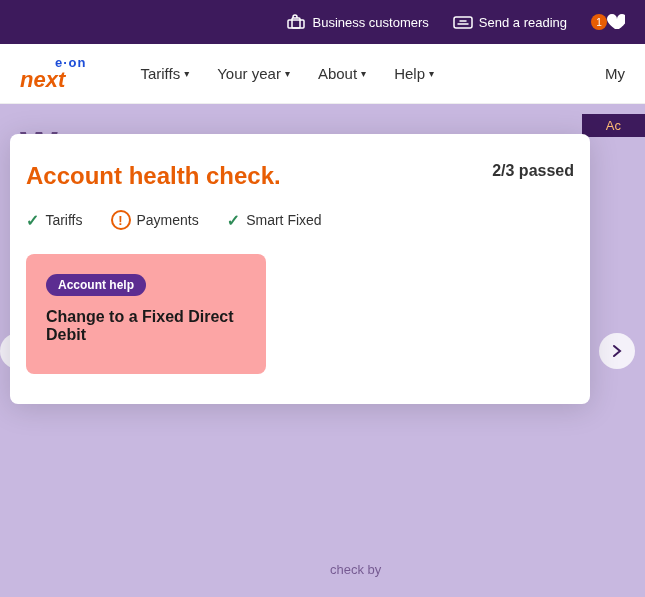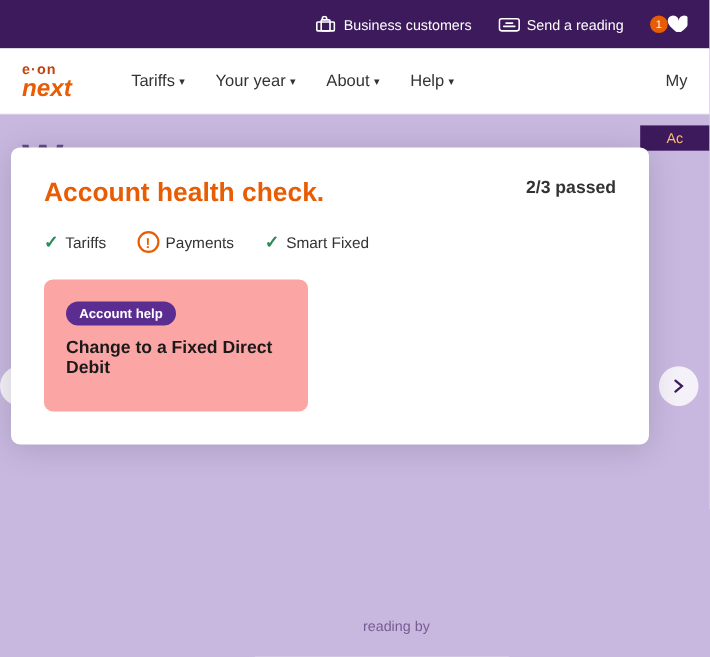--- a/index.html
+++ b/index.html
@@ -66,24 +66,25 @@
       gap: 0;
       border-bottom: 1px solid #eee;
     }
     .logo {
       margin-right: 40px;
       display: flex;
       flex-direction: column;
       line-height: 1;
     }
     .logo-eon {
-      color: #c2410c;
+      color: #1d4ed8;
       font-size: 13px;
       font-weight: 700;
       letter-spacing: 1px;
+      margin-left: 35px;
     }
     .logo-next {
       color: #e85d04;
       font-size: 22px;
       font-weight: 900;
       font-style: italic;
     }
     .nav-item {
       display: flex;
       align-items: center;
@@ -182,21 +183,21 @@
       line-height: 1.5;
       opacity: 0.7;
     }
     .modal {
       position: absolute;
       top: 30px;
       left: 10px;
       width: 580px;
       background: #fff;
       border-radius: 8px;
-      padding: 28px 30px 30px;
+      padding: 28px 16px 30px;
       box-shadow: 0 4px 30px rgba(0,0,0,0.15);
       pointer-events: all;
     }
     .modal-header {
       display: flex;
       justify-content: space-between;
       align-items: flex-start;
       margin-bottom: 20px;
     }
     .modal-title {
@@ -354,21 +355,21 @@
     </svg>
   </div>
   <div class="bg-orange-circle"></div>
   <div class="bg-next-payment">
     <div>t paym</div>
     <div>payme</div>
     <div>ment is</div>
     <div>s after</div>
     <div>issued.</div>
   </div>
-  <div style="position:absolute; bottom:20px; left:330px; font-size:13px; color:#3d1a5c; opacity:0.6;">reading by</div>
+  <div style="position:absolute; bottom:20px; left:330px; font-size:13px; color:#3d1a5c; opacity:0.6;">check by</div>
 </div>
 
 <div style="position:absolute; top:104px; left:0; right:0; bottom:0;">
   <div class="modal">
     <div class="modal-header">
       <h2 class="modal-title">Account health check.</h2>
       <span class="modal-passed">2/3 passed</span>
     </div>
     <div class="modal-checks">
 

